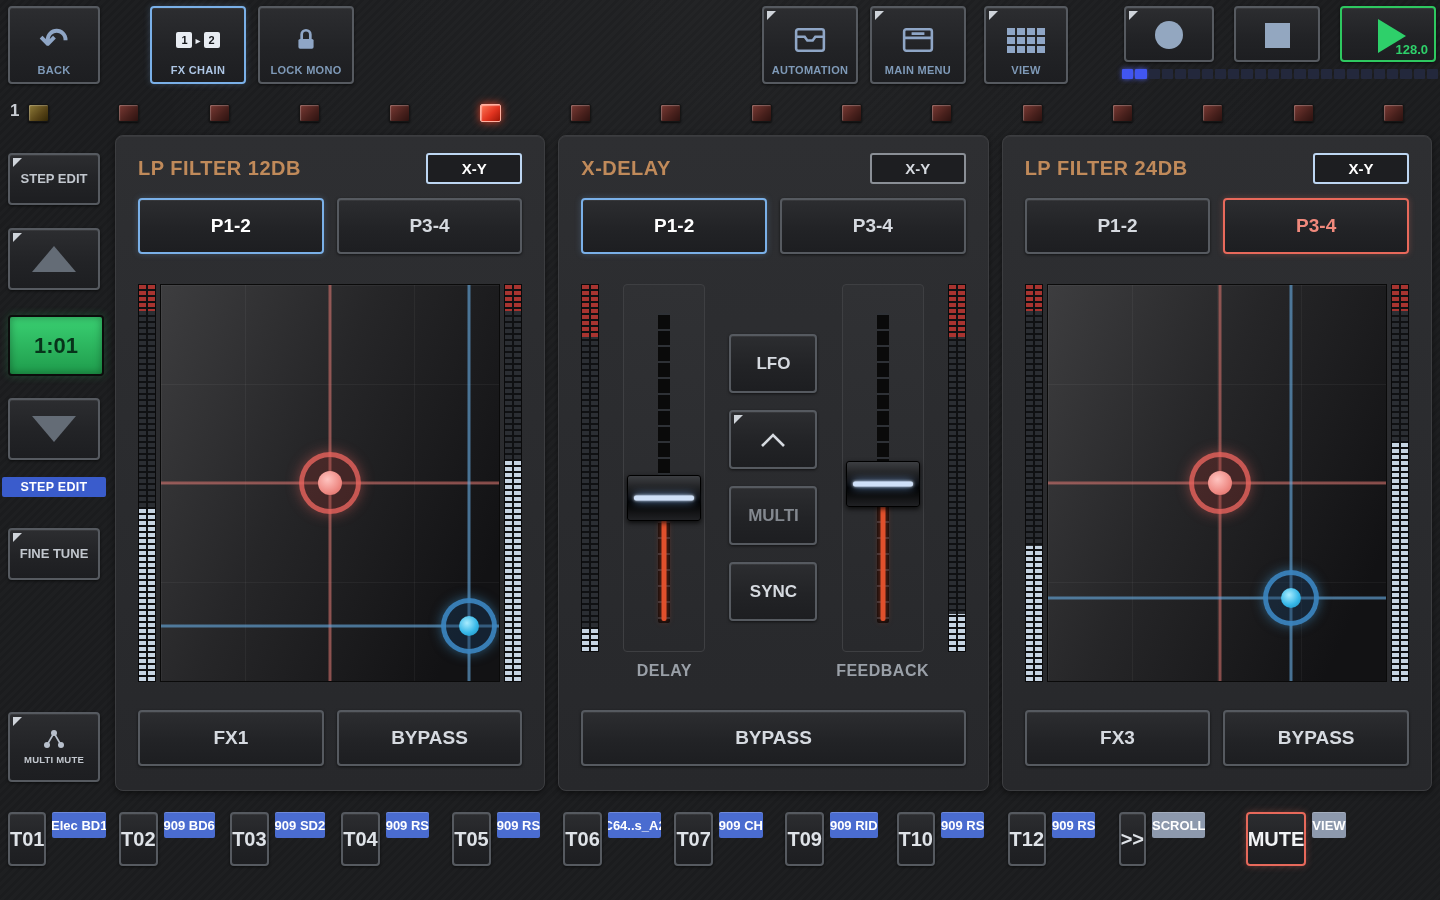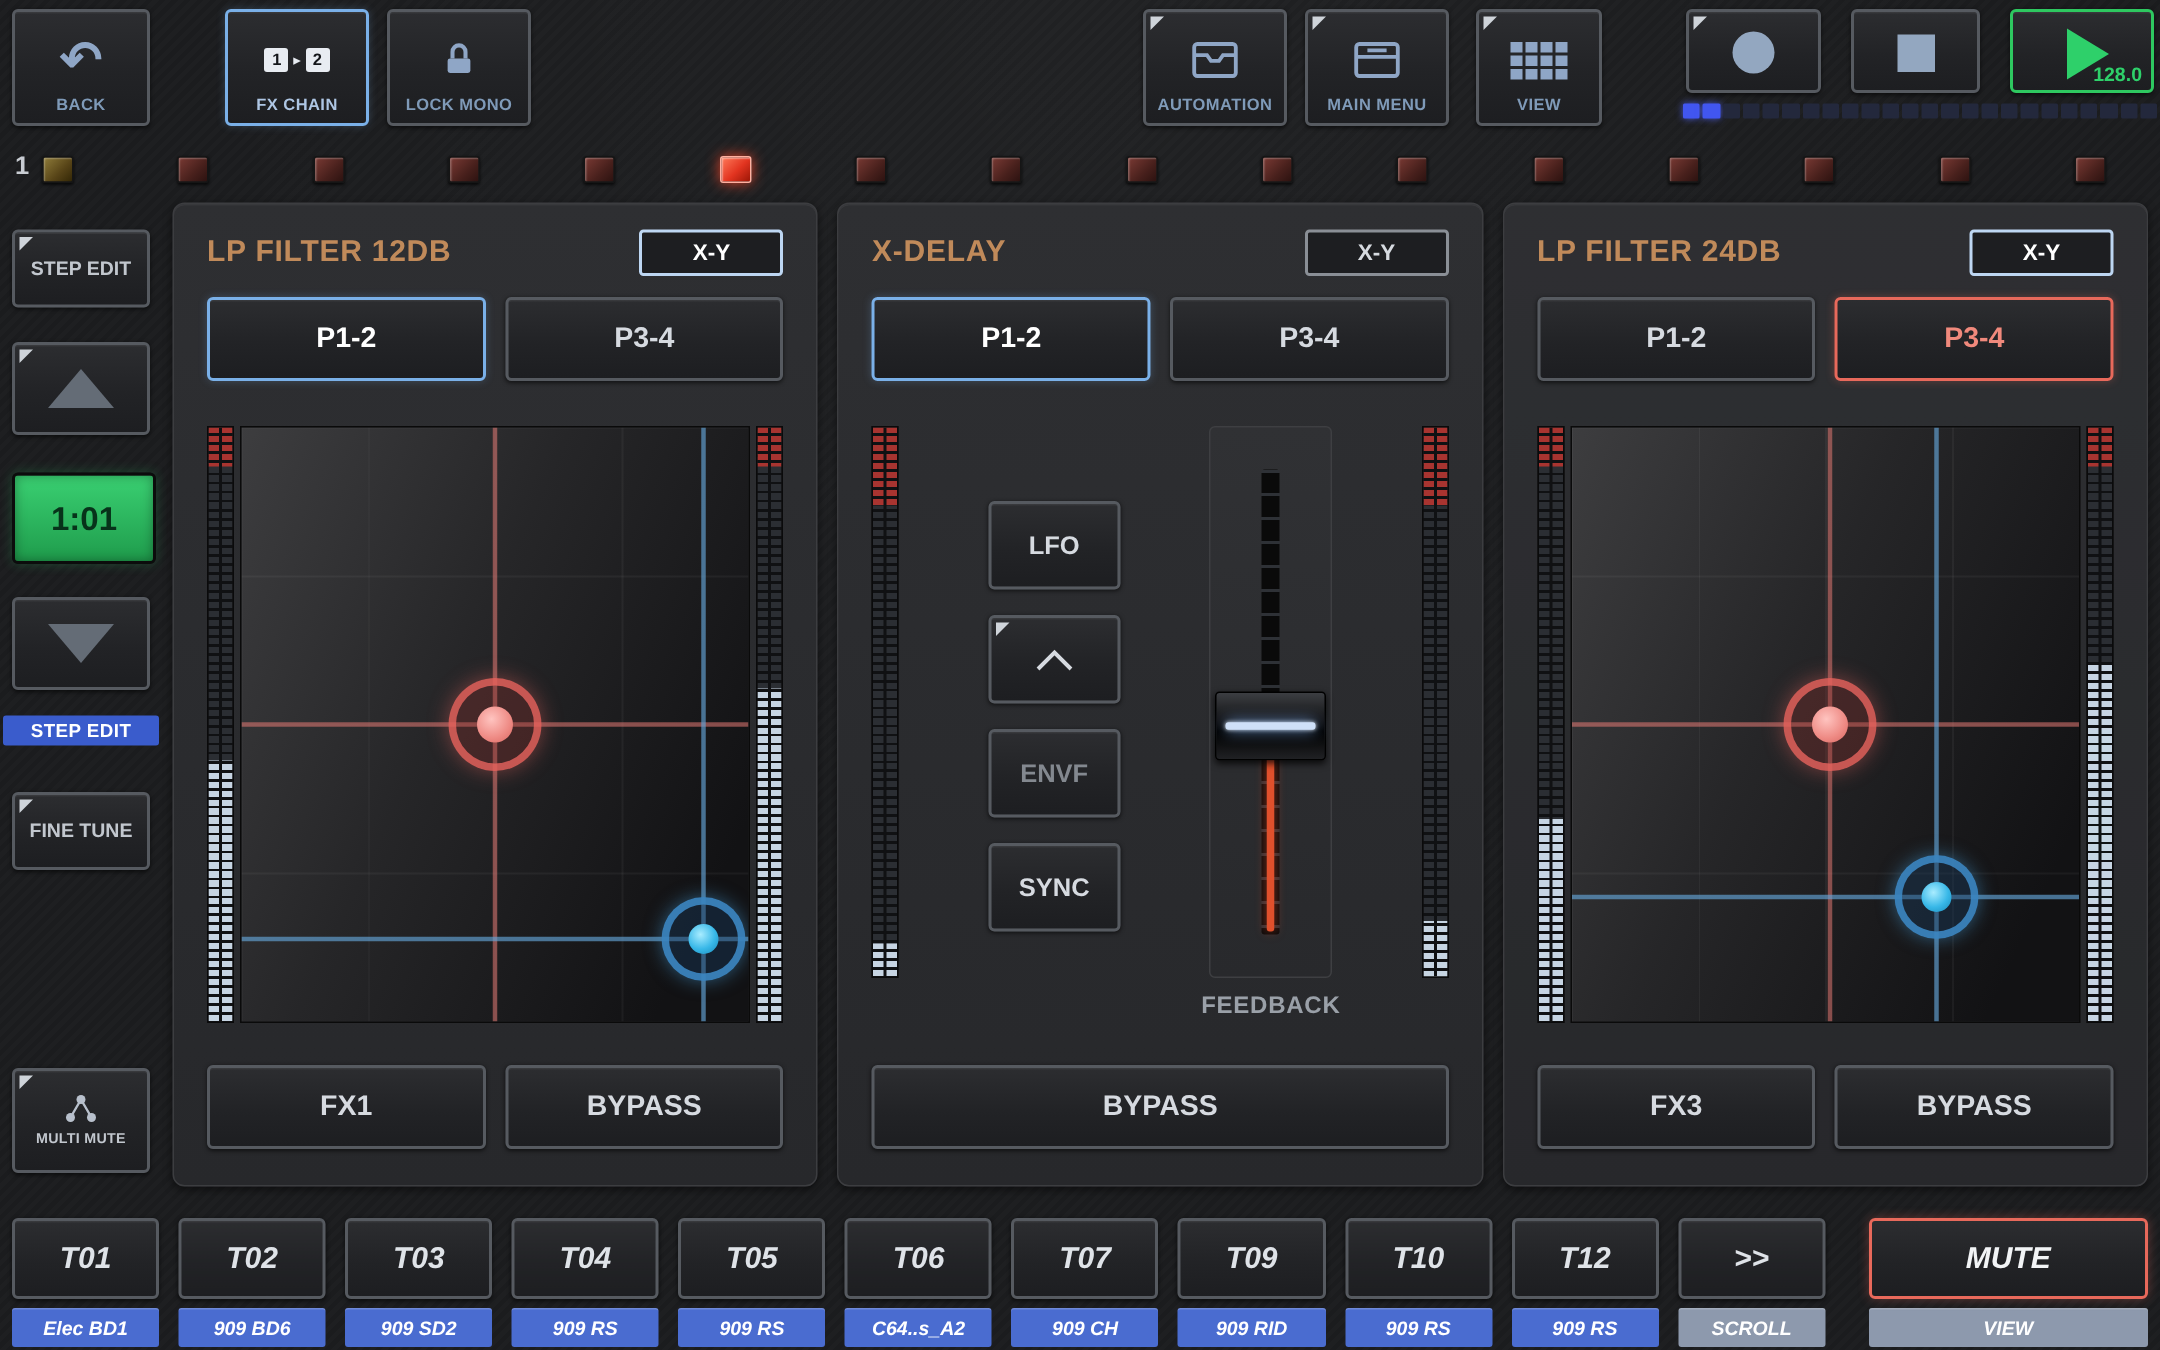--- a/index.html
+++ b/index.html
@@ -117,21 +117,21 @@
   .cap::after{content:"";position:absolute;left:6px;right:6px;top:50%;height:5px;transform:translateY(-50%);
     background:#cfe0f8;border-radius:2px;box-shadow:0 0 10px #7fb0f0, 0 0 3px #fff;}
   .slider-label{margin-top:10px;font-size:16px;font-weight:bold;color:#9aa0a8;letter-spacing:.5px;}
   .mid-btns{width:88px;display:flex;flex-direction:column;gap:17px;margin-top:50px;}
   .mid-btn{height:55px;display:flex;align-items:center;justify-content:center;font-size:17px;font-weight:bold;}
   .mid-btn.dim{color:#83888f;}
 
   
   .bottombar{position:absolute;left:0;right:0;bottom:0;height:94px;padding:6px 8px 6px;box-sizing:border-box;
     display:flex;gap:13px;align-items:flex-start;}
-  .trk-col{flex:1;display:flex;flex-direction:column;gap:6px;min-width:0;font-style:italic;}
+  .trk-col{flex:1;display:flex;flex-direction:row;gap:6px;min-width:0;}
   .trk-col.wide{flex:1.9;margin-left:16px;}
   .trk-btn{height:50px;display:flex;align-items:center;justify-content:center;font-size:20px;font-weight:bold;color:#dfe3e8;}
   .trk-label{height:26px;display:flex;align-items:center;justify-content:center;background:#4a6cd0;border-radius:2px;
     color:#fff;font-size:13px;font-weight:bold;white-space:nowrap;overflow:hidden;box-shadow:inset 0 1px 0 rgba(255,255,255,.2);}
   .trk-label.gray{background:#8d99ad;}
   .mute-btn{border-color:#e8695b !important;color:#f2f4f6;box-shadow:0 0 7px rgba(232,105,91,.35);}
 </style>
 </head>
 <body>
 
@@ -339,28 +339,36 @@
       </div>
       <div class="preset-row">
         <div class="preset-btn btnface sel-blue">P1-2</div>
         <div class="preset-btn btnface">P3-4</div>
       </div>
       <div class="delay-row">
         <div class="meter">
           <div class="m-lit" style="height: 6%;"></div>
           <div class="m-peak tall"></div>
         </div>
+        <div class="slider-col">
+          <div class="slider-block">
+            <div class="groove"></div>
+            <div class="vline" style="--cap: 52%;"></div>
+            <div class="cap" style="top: 52%;"></div>
+          </div>
+          <div class="slider-label">DELAY</div>
+        </div>
         <div class="mid-btns">
           <div class="mid-btn btnface">LFO</div>
           <div class="mid-btn btnface fold">
             <svg width="28" height="16" viewBox="0 0 28 16">
               <path d="M3 14 L14 3 L25 14" fill="none" stroke="#d6dae0" stroke-width="2.6"></path>
             </svg>
           </div>
-          <div class="mid-btn btnface dim">ENVF</div>
+          <div class="mid-btn btnface dim">MULTI</div>
           <div class="mid-btn btnface">SYNC</div>
         </div>
         <div class="slider-col">
           <div class="slider-block">
             <div class="groove"></div>
             <div class="vline" style="--cap: 48%;"></div>
             <div class="cap" style="top: 48%;"></div>
           </div>
           <div class="slider-label">FEEDBACK</div>
         </div>

